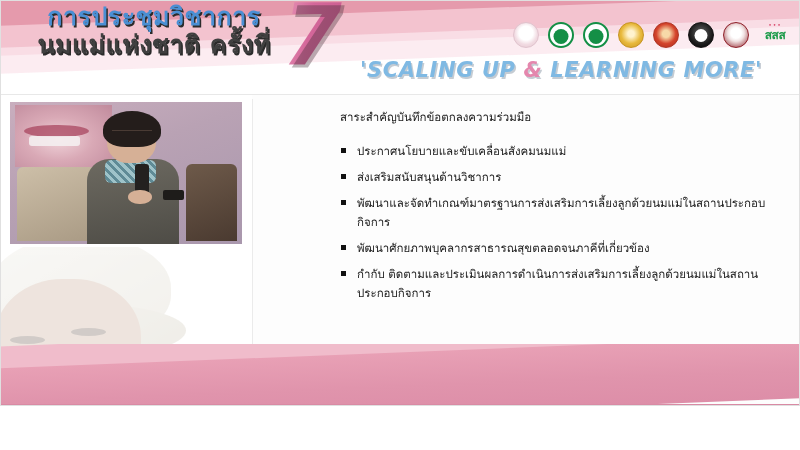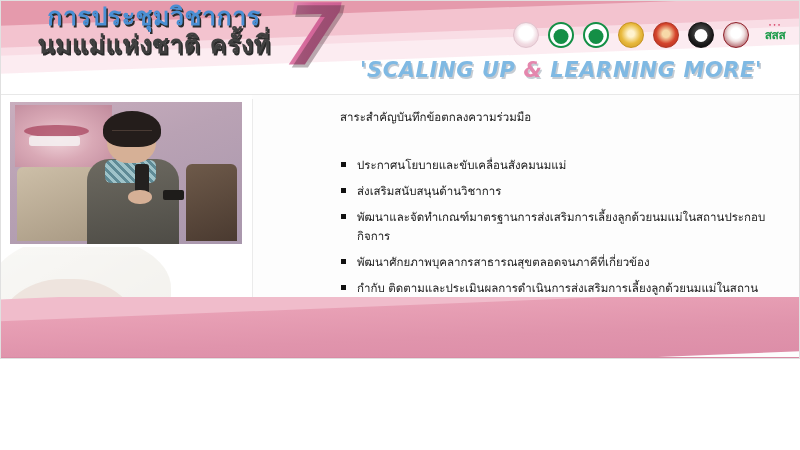--- a/index.html
+++ b/index.html
@@ -3,21 +3,21 @@
 <meta charset="utf-8">
 <title>Conference Slide</title>
 <style>
   * { box-sizing: border-box; margin: 0; padding: 0; }
   html, body {
     width: 800px; height: 450px;
     font-family: "DejaVu Sans", "Liberation Sans", sans-serif;
     background: #ffffff; overflow: hidden;
   }
   #slide {
-    position: relative; width: 800px; height: 359px;
+    position: relative; width: 800px; height: 406px;
     background: #fdfdfd; overflow: hidden;
   }
 
   
   #header {
     position: absolute; left: 0; top: 0; width: 800px; height: 95px;
     background: #ffffff; overflow: hidden;
   }
   .band {
     position: absolute; left: -60px; width: 960px;
@@ -183,21 +183,21 @@
   }
 
   
   #content {
     position: absolute; left: 340px; top: 108px; width: 445px;
   }
   #content-heading {
     font-size: 11.5px; color: #1a1a1a; line-height: 1.72;
     font-family: Liberation Serif, serif;
   }
-  #bullet-list { margin-top: 28px; list-style: none; }
+  #bullet-list { margin-top: 14px; list-style: none; }
   #bullet-list li {
     position: relative; padding-left: 17px; margin-bottom: 7.5px;
     font-size: 11.5px; color: #1a1a1a; line-height: 1.62;
   }
   #bullet-list li::before {
     content: ""; position: absolute; left: 1px; top: 6px;
     width: 5px; height: 5px; background: #111;
   }
 
   

